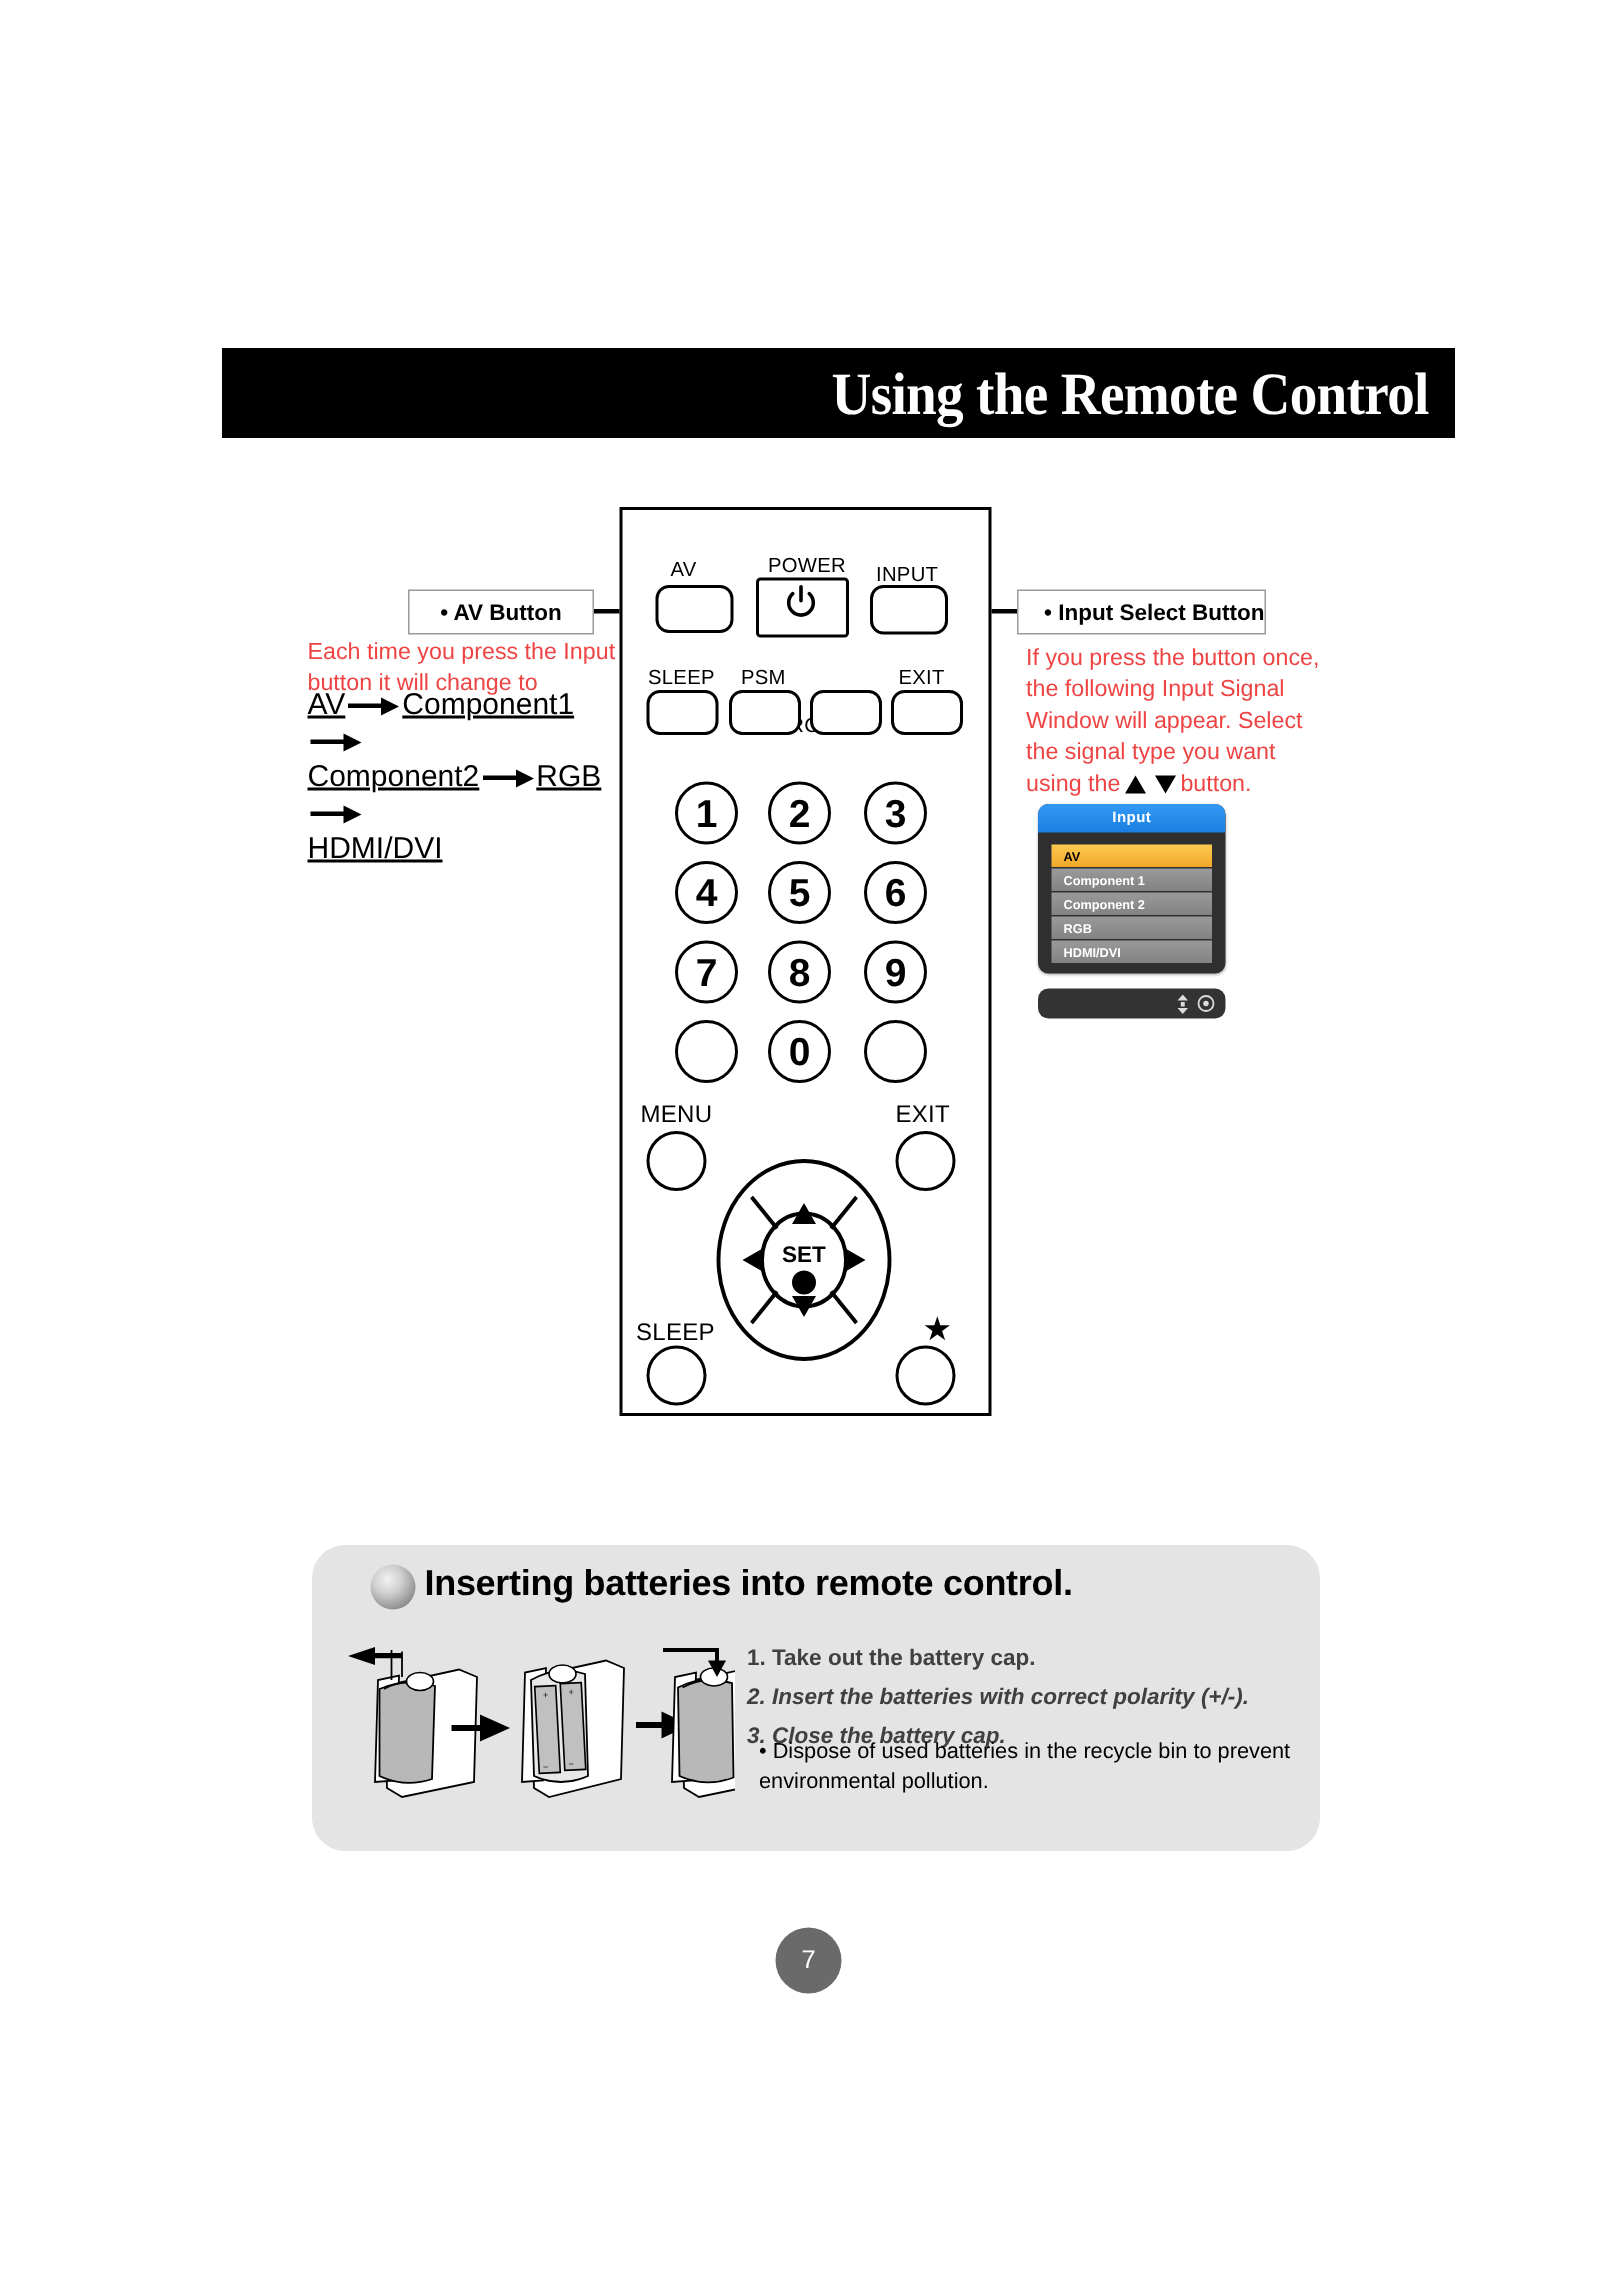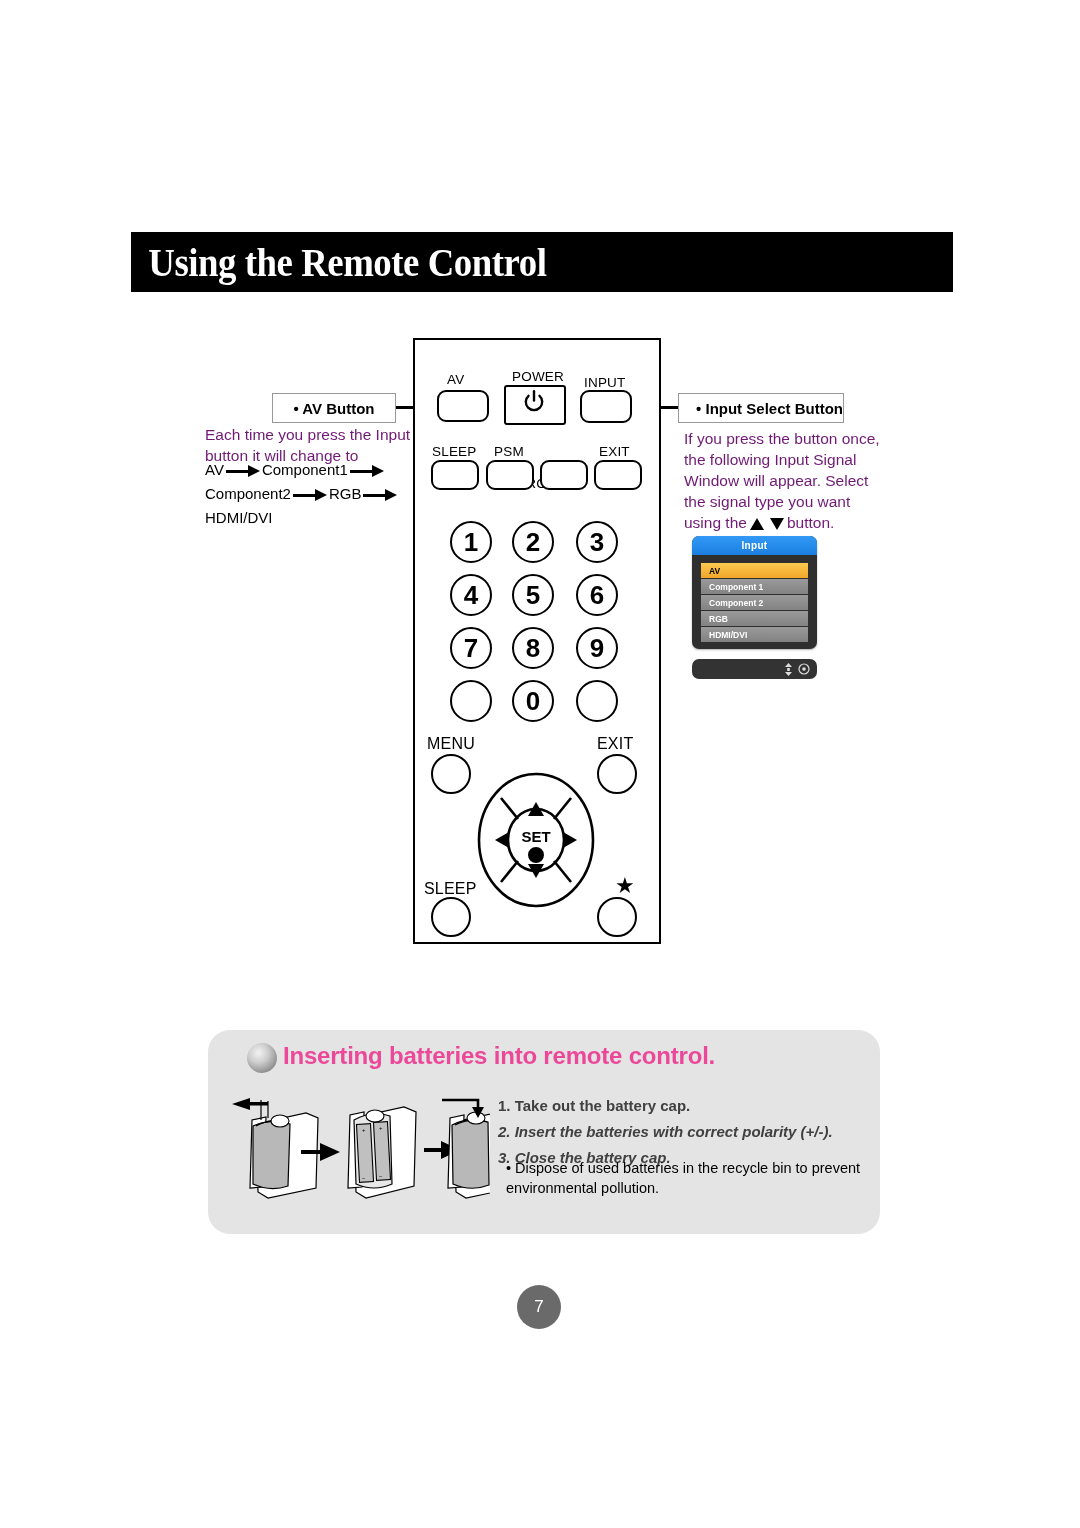--- a/index.html
+++ b/index.html
@@ -12,28 +12,28 @@
     height: 1528px;
     position: relative;
     font-family: "Liberation Sans", sans-serif;
     color: #000;
     overflow: hidden;
   }
 
   
   #header-bar {
     position: absolute;
-    left: 131px;
+    left: 148px;
     top: 232px;
     width: 822px;
     height: 60px;
     background: #000000;
     display: flex;
     align-items: center;
-    justify-content: flex-start;
+    justify-content: flex-end;
   }
   #header-title {
     color: #ffffff;
     font-family: "Liberation Serif", serif;
     font-weight: bold;
     font-size: 40px;
     letter-spacing: -0.5px;
     transform: scaleX(0.92);
     white-space: nowrap;
   }
@@ -114,36 +114,37 @@
     font-weight: bold;
     font-size: 15px;
     color: #000;
     padding: 0 10px;
     white-space: nowrap;
   }
   .callout-body {
     position: absolute;
     font-size: 15.5px;
     line-height: 21px;
-    color: #701a75;
+    color: #ef4444;
   }
   .leader {
     position: absolute;
     background: #000;
     height: 2.5px;
   }
 
   
   #av-flow {
     position: absolute;
     left: 205px;
     top: 458px;
     width: 215px;
-    font-size: 15px;
+    font-size: 20px;
     line-height: 24px;
+    text-decoration: underline;
   }
   .flow-arrow {
     display: inline-block;
     vertical-align: middle;
     position: relative;
     width: 34px;
     height: 12px;
     margin: 0 2px;
   }
   .flow-arrow::before {
@@ -250,21 +251,21 @@
     height: 204px;
     background: #e4e4e4;
     border-radius: 22px;
   }
   #battery-heading {
     position: absolute;
     left: 283px;
     top: 1042px;
     font-size: 24px;
     font-weight: bold;
-    color: #ec4899;
+    color: #000000;
     letter-spacing: -0.2px;
     white-space: nowrap;
   }
   #battery-bullet {
     position: absolute;
     left: 247px;
     top: 1043px;
     width: 30px;
     height: 30px;
     border-radius: 50%;

